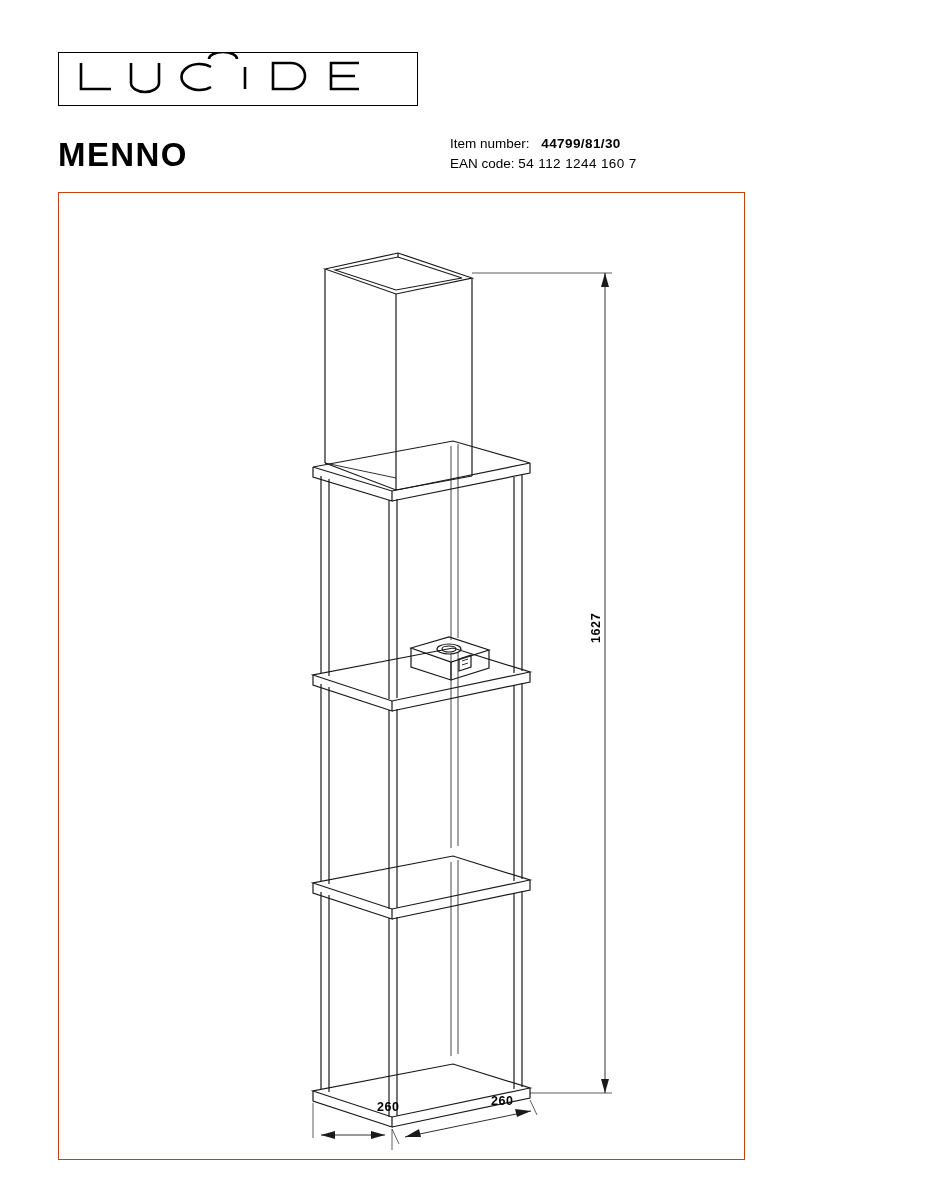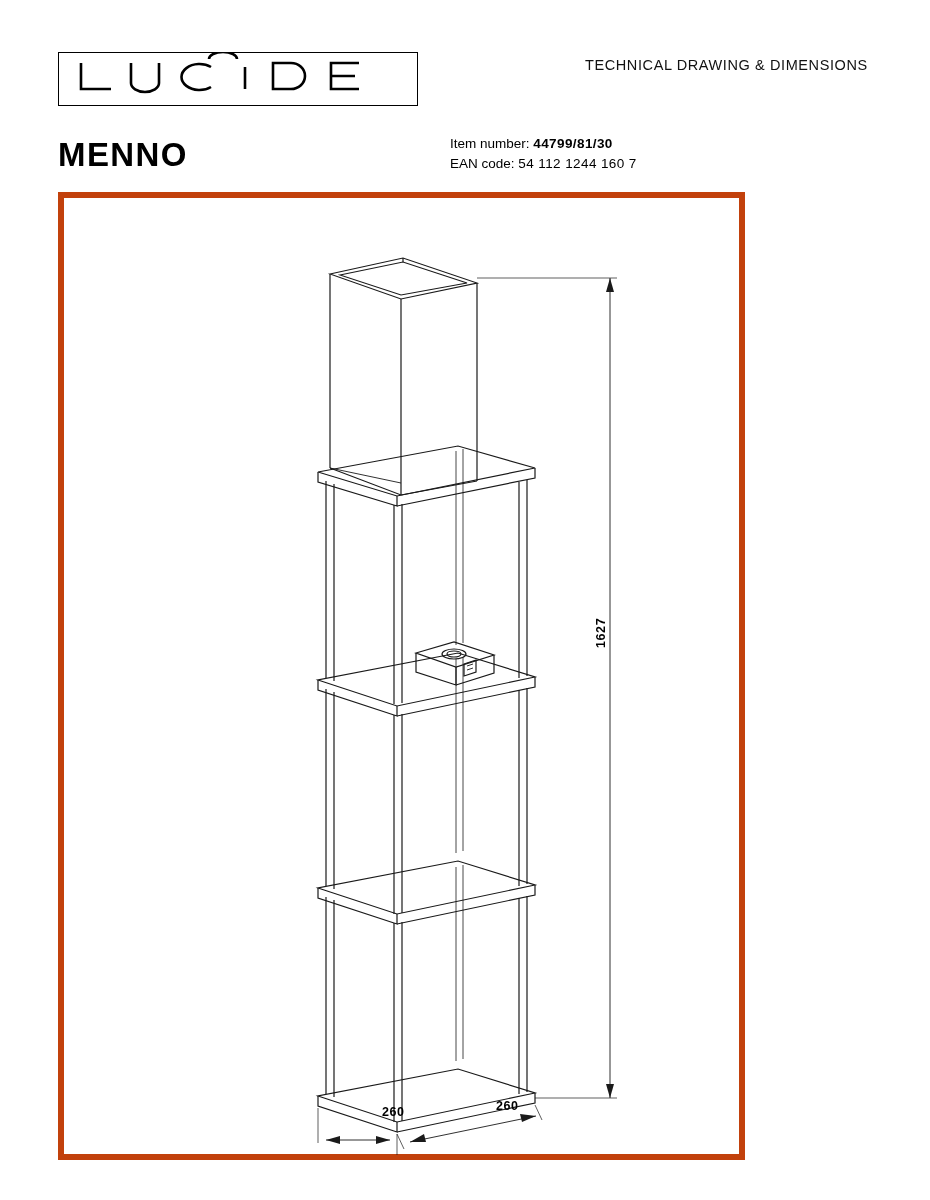--- a/index.html
+++ b/index.html
@@ -51,31 +51,31 @@
 
   .meta {
     position: absolute;
     left: 450px;
     top: 134px;
     font-size: 13.5px;
     line-height: 20px;
   }
   .meta .row { white-space: nowrap; }
   .meta .lbl { font-weight: normal; text-align: center; }
-  .meta .val-bold { font-weight: bold; letter-spacing: 0.4px; }
+  .meta .val-bold { font-weight: bold; letter-spacing: 0.4px; margin-left: 8px; }
   .meta .val { letter-spacing: 0.4px; text-align: center; }
 
   
   .frame {
     position: absolute;
     left: 58px;
     top: 192px;
     width: 687px;
     height: 968px;
-    border: 6px solid #c2410c;
+    border: 1px solid #c2410c;
     background: #fff;
   }
   .drawing { position: absolute; inset: 0; }
 
   .dim-label {
     position: absolute;
     font-size: 12.5px;
     font-weight: bold;
     letter-spacing: 0.6px;
   }
@@ -108,21 +108,20 @@
 
         <path d="M186 14 L186 36"></path>
 
         <path d="M214 10 L214 36 L232 36 A14 13 0 0 0 232 10 Z"></path>
 
         <path d="M300 10 L272 10 L272 36 L300 36 M272 23 L296 23"></path>
       </g>
     </svg>
   </div>
 
-  <div class="header-title">TECHNICAL DRAWING &amp; DIMENSIONS</div>
 
   <div class="product-name">MENNO</div>
 
   <div class="meta">
     <div class="row">
       <span class="lbl">Item number:</span>
       <span class="val-bold">44799/81/30</span>
     </div>
     <div class="row">
       <span class="lbl">EAN code:</span>

